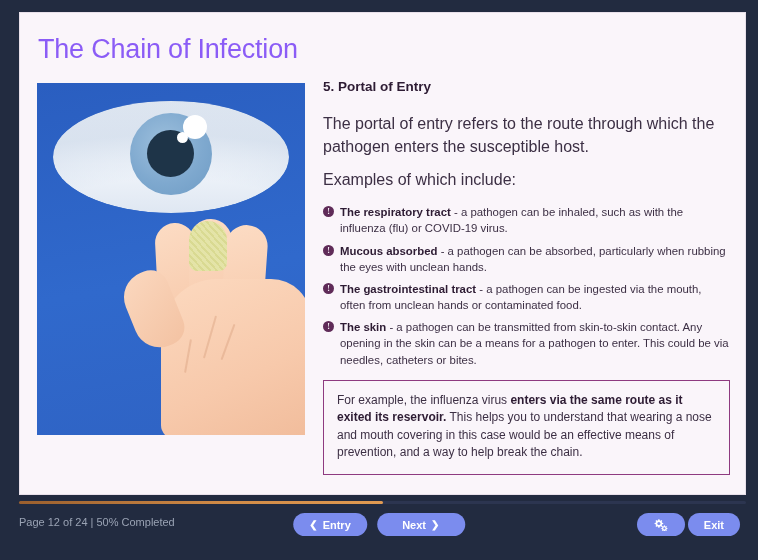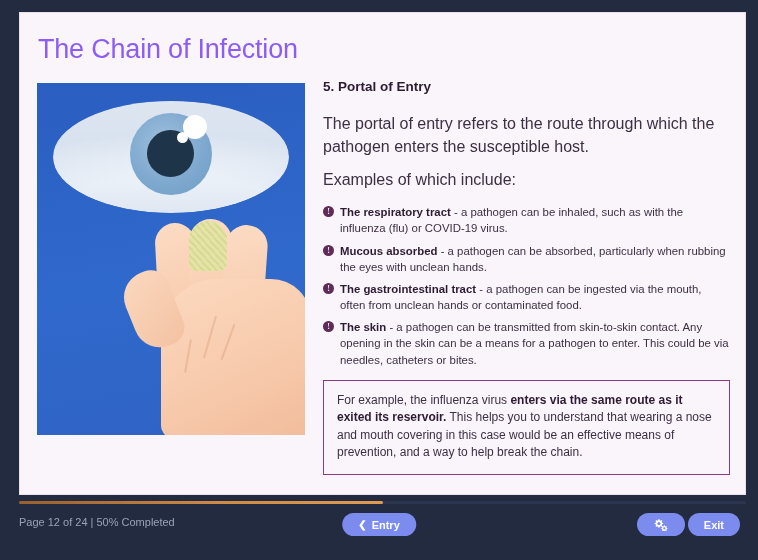--- a/index.html
+++ b/index.html
@@ -368,20 +368,24 @@
 
 <div class="bottom-bar">
 
   <div class="page-status">Page 12 of 24 | 50% Completed</div>
 
   <div class="nav-center">
     <button class="pill">
       <span class="chev">❮</span>
       <span>Entry</span>
     </button>
+    <button class="pill wide">
+      <span>Next</span>
+      <span class="chev">❯</span>
+    </button>
   </div>
 
   <div class="nav-right">
     <button class="pill icon-only">
       <svg class="cogs" width="15" height="13" viewBox="0 0 20 17">
         <g fill="#ffffff">
           <path d="M7.1 1.4 L8.6 1.4 L8.9 2.9 L10.1 3.4 L11.4 2.6 L12.4 3.7 L11.6 4.9 L12.1 6.1 L13.6 6.4 L13.6 7.9 L12.1 8.2 L11.6 9.4 L12.4 10.6 L11.4 11.7 L10.1 10.9 L8.9 11.4 L8.6 12.9 L7.1 12.9 L6.8 11.4 L5.6 10.9 L4.3 11.7 L3.3 10.6 L4.1 9.4 L3.6 8.2 L2.1 7.9 L2.1 6.4 L3.6 6.1 L4.1 4.9 L3.3 3.7 L4.3 2.6 L5.6 3.4 L6.8 2.9 Z"></path>
           <circle cx="7.85" cy="7.15" r="2.1" fill="#7b8cee"></circle>
           <path d="M14.6 9.6 L15.7 9.6 L15.9 10.7 L16.8 11.0 L17.7 10.4 L18.5 11.2 L17.9 12.1 L18.2 13.0 L19.3 13.2 L19.3 14.3 L18.2 14.5 L17.9 15.4 L18.5 16.3 L17.7 17.1 L16.8 16.5 L15.9 16.8 L15.7 17.9 L14.6 17.9 L14.4 16.8 L13.5 16.5 L12.6 17.1 L11.8 16.3 L12.4 15.4 L12.1 14.5 L11.0 14.3 L11.0 13.2 L12.1 13.0 L12.4 12.1 L11.8 11.2 L12.6 10.4 L13.5 11.0 L14.4 10.7 Z"></path>
           <circle cx="15.15" cy="13.75" r="1.5" fill="#7b8cee"></circle>

